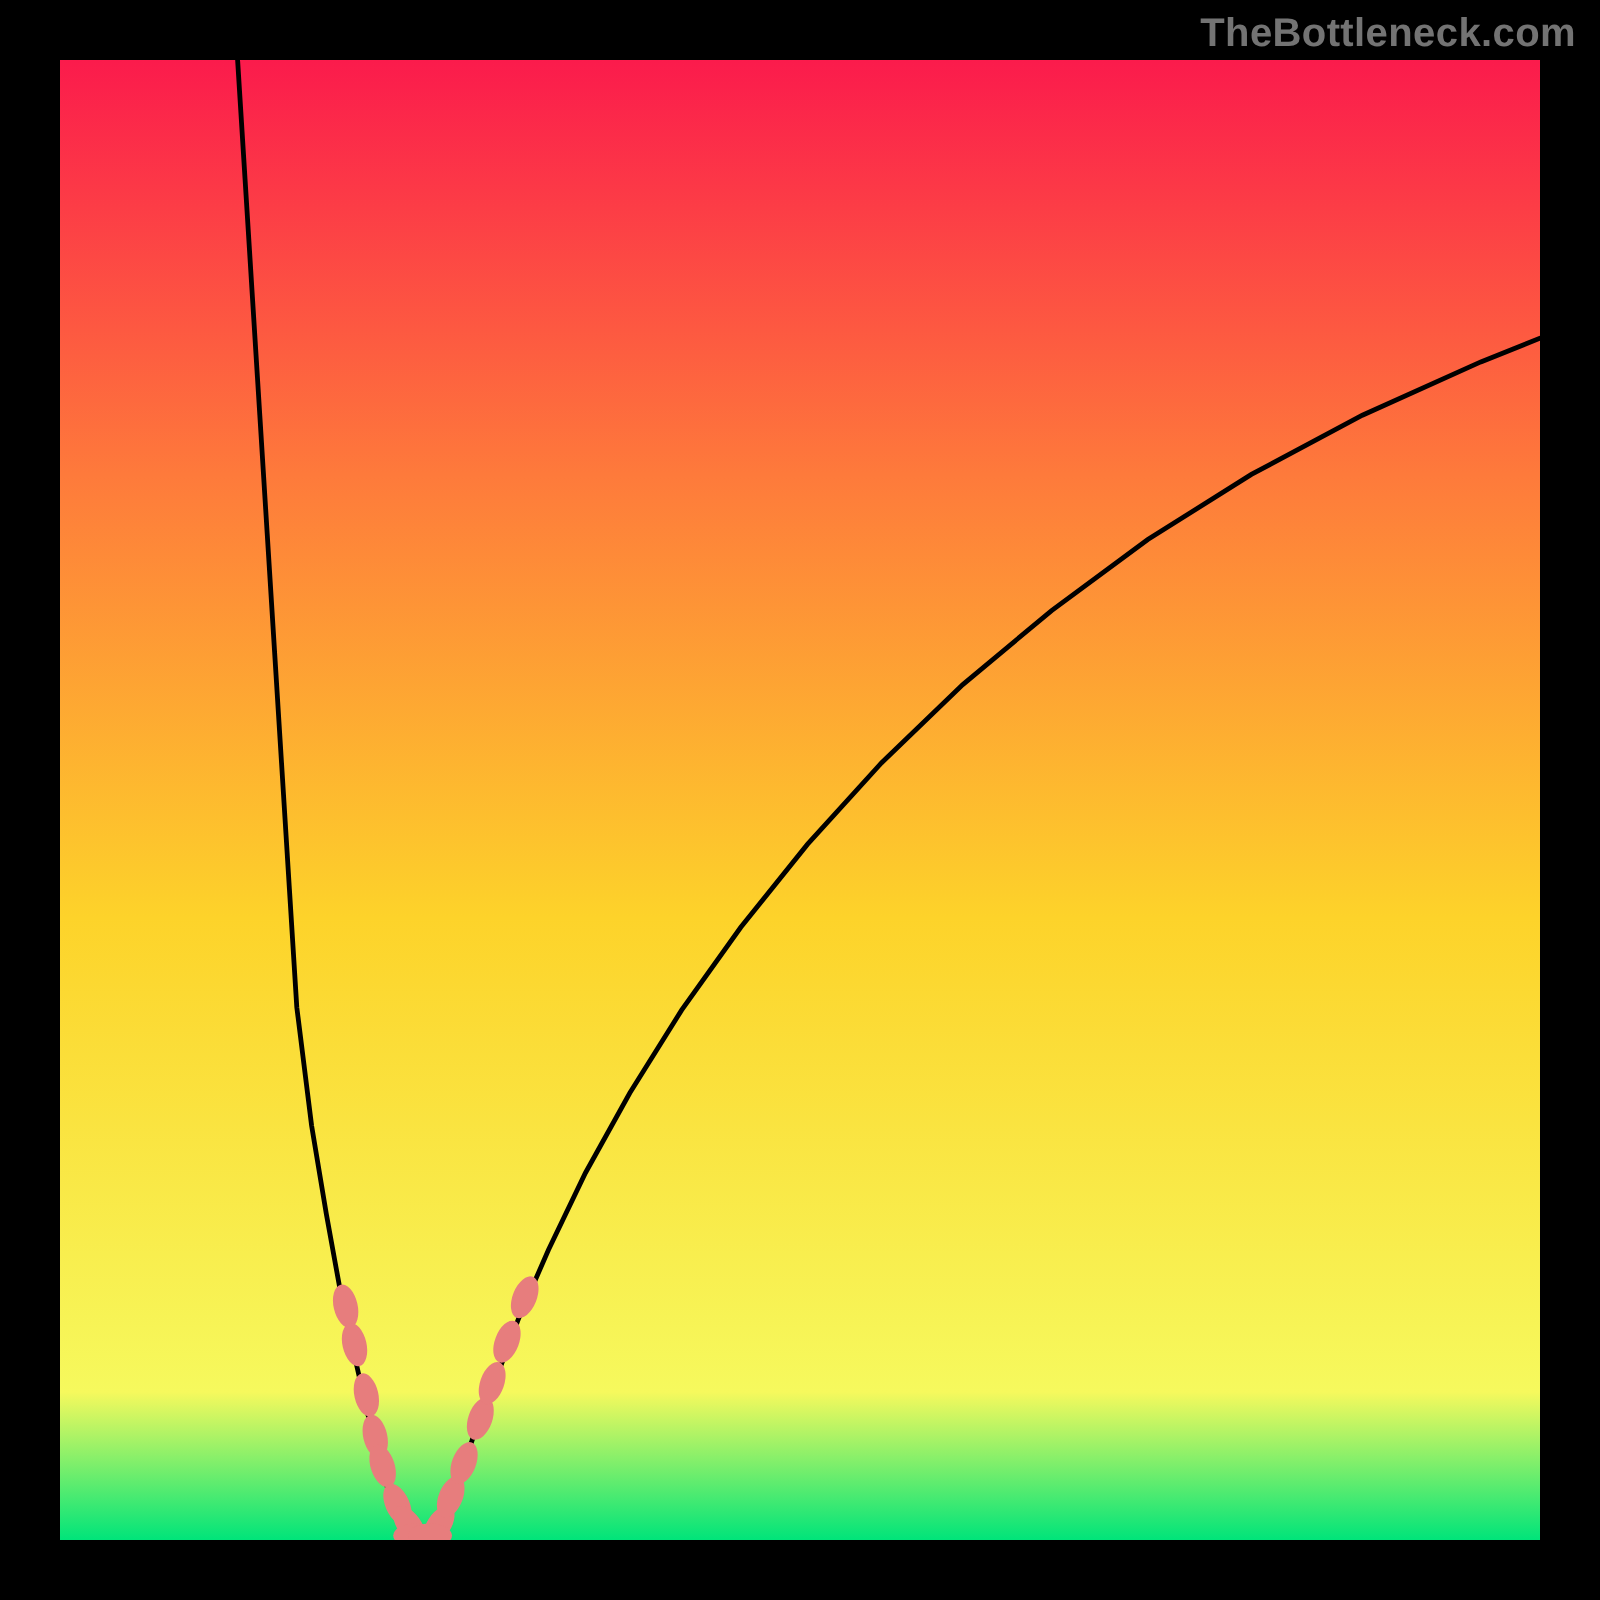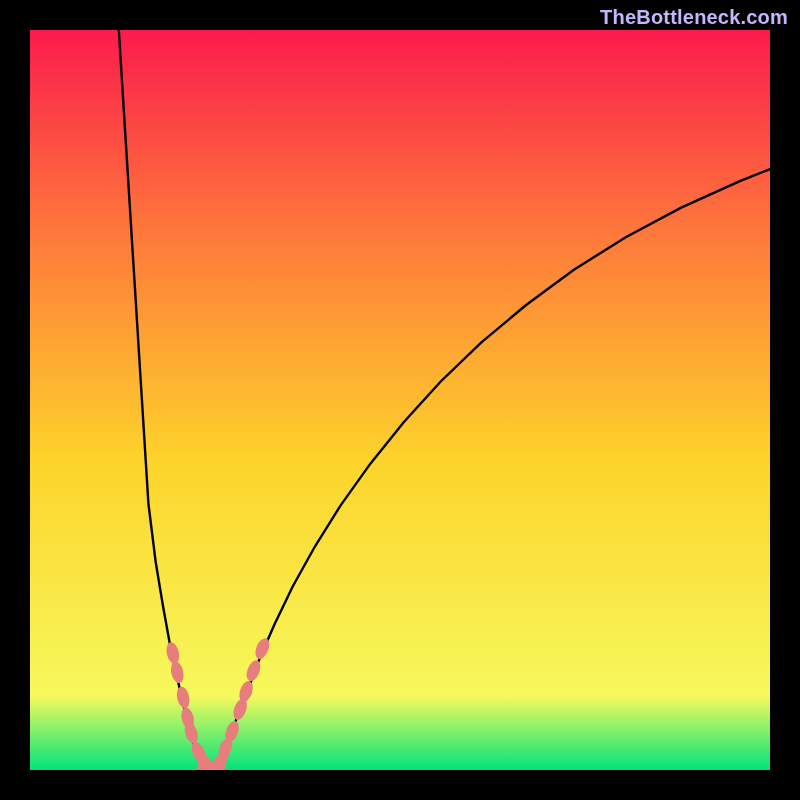--- a/index.html
+++ b/index.html
@@ -23,21 +23,21 @@
     position: absolute;
     left: 30px;
     top: 30px;
     width: 740px;
     height: 740px;
   }
   .watermark {
     position: absolute;
     top: 6px;
     right: 12px;
-    color: #c4b5fd;
+    color: #737373;
     font-size: 20px;
     font-weight: 600;
     letter-spacing: 0.2px;
   }
   svg { display: block; }
 </style>
 </head>
 <body>
 
 <div class="frame">

